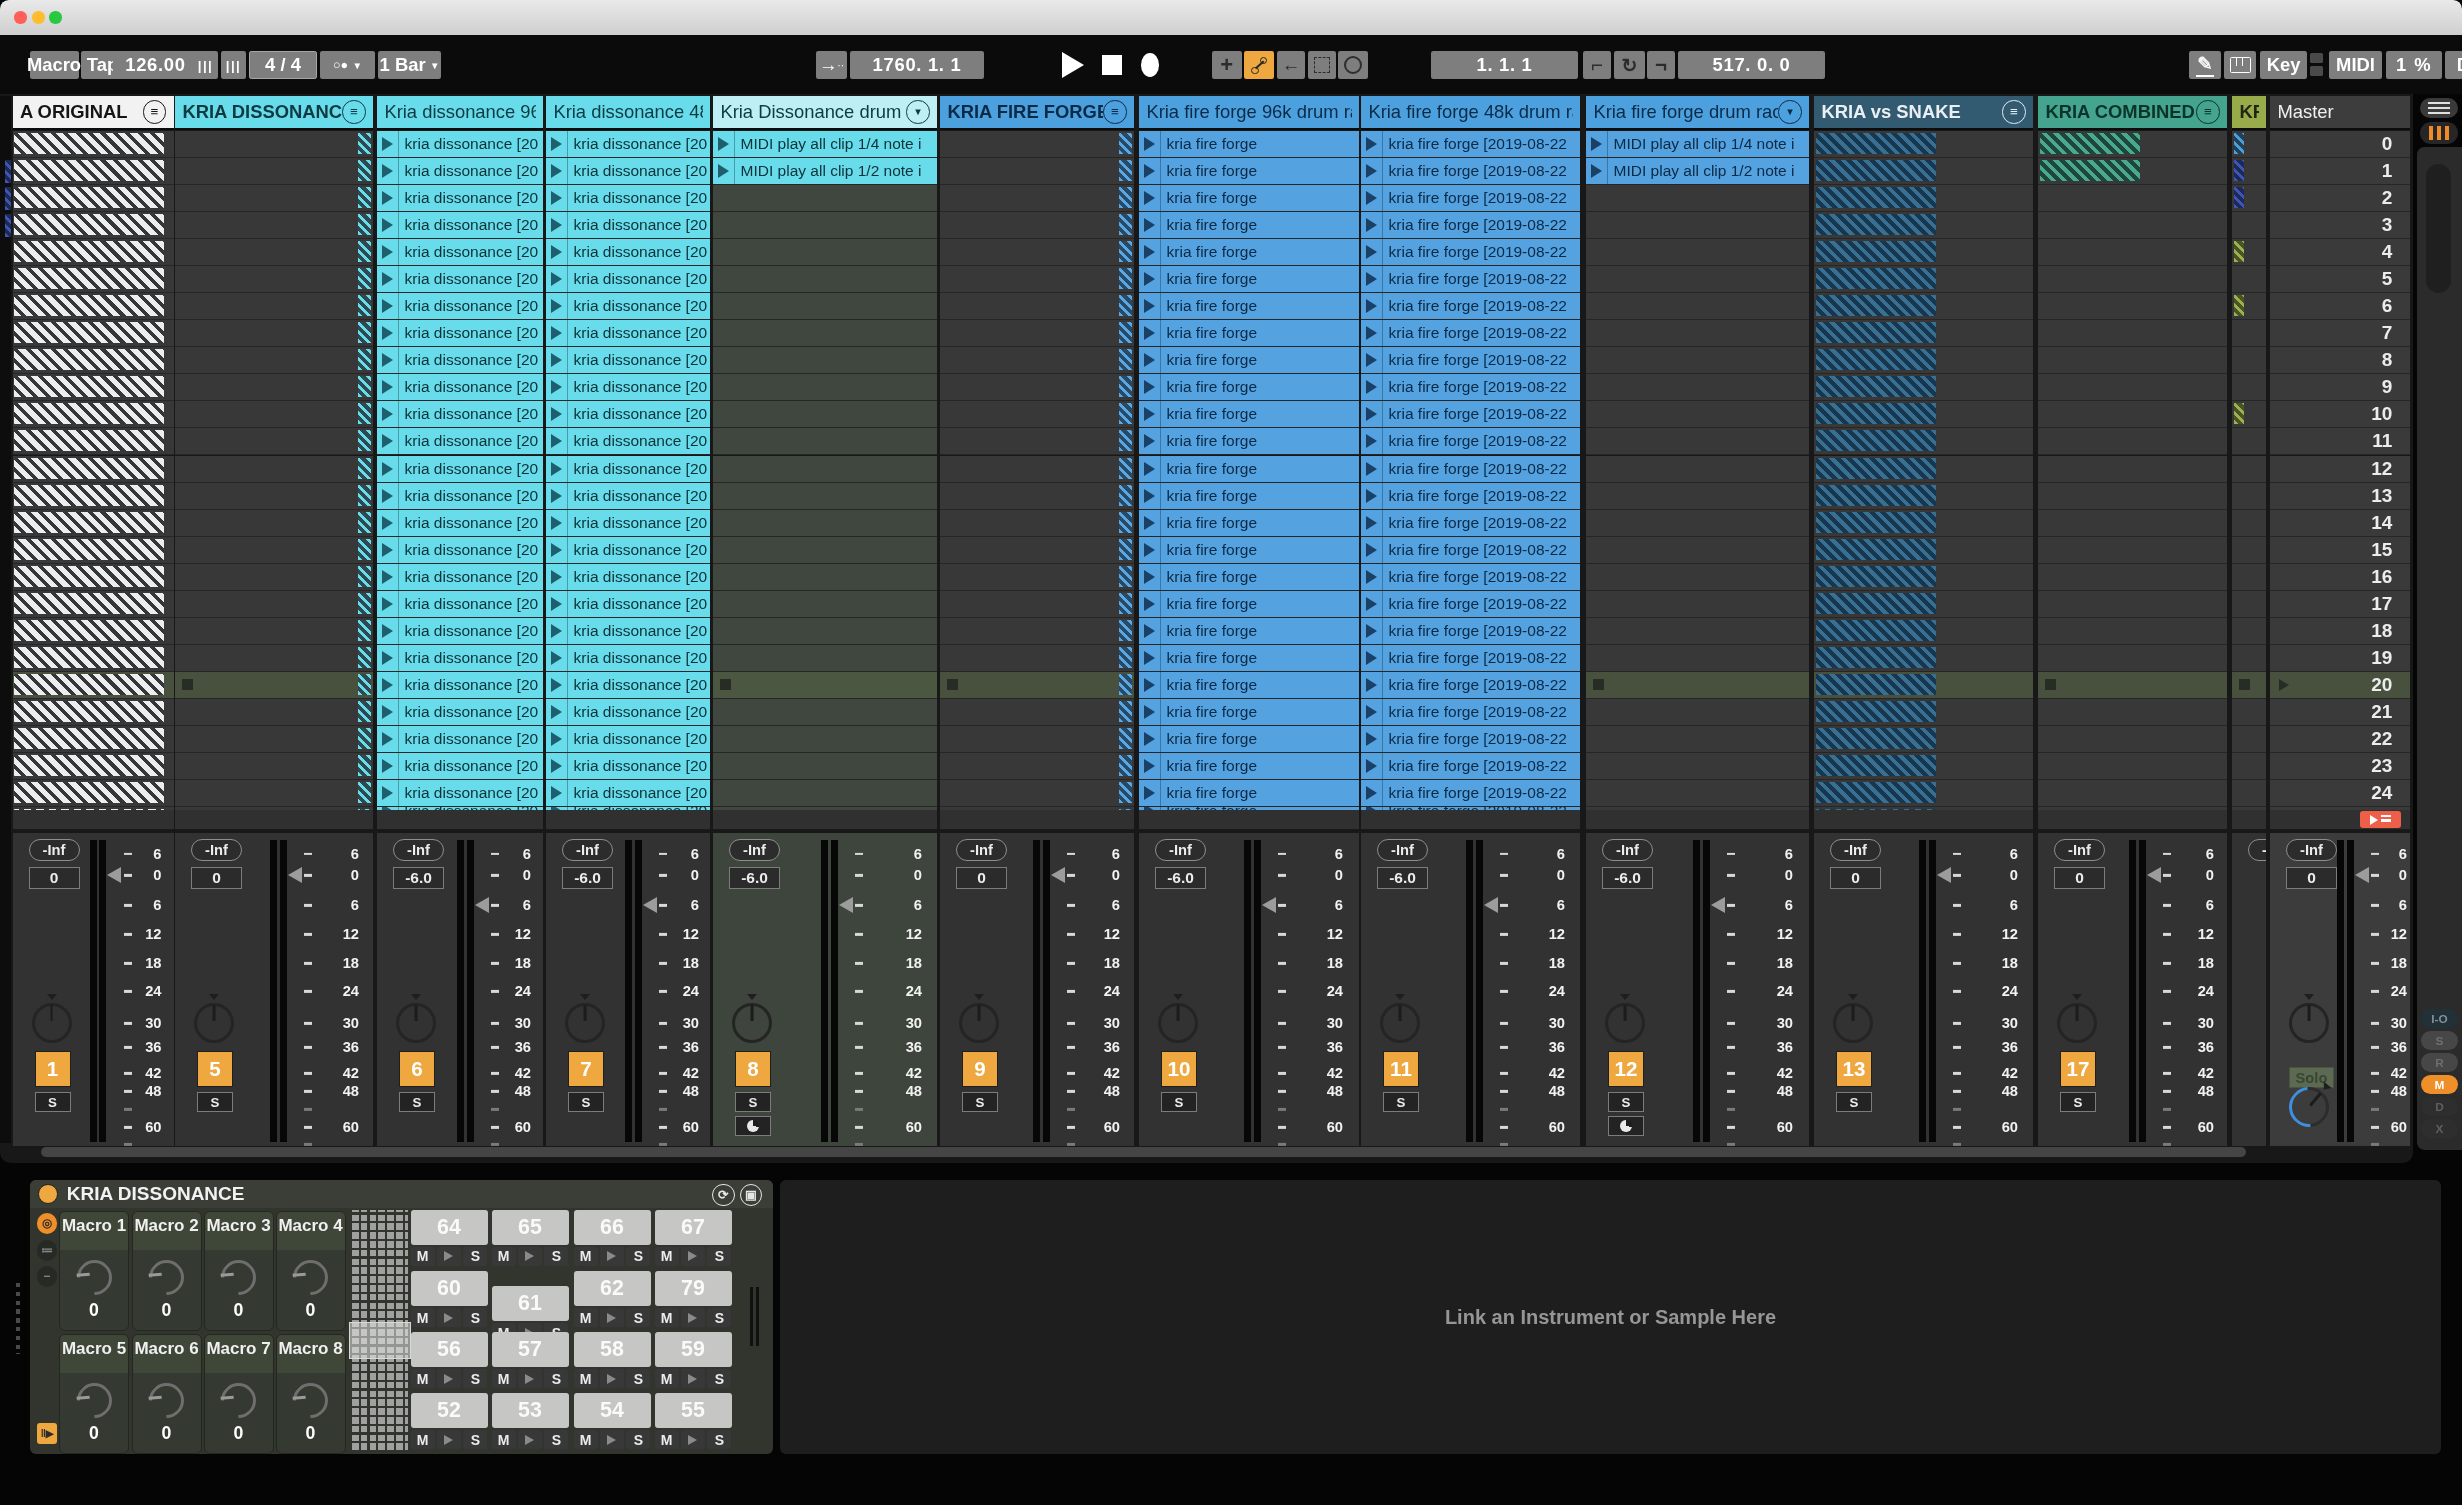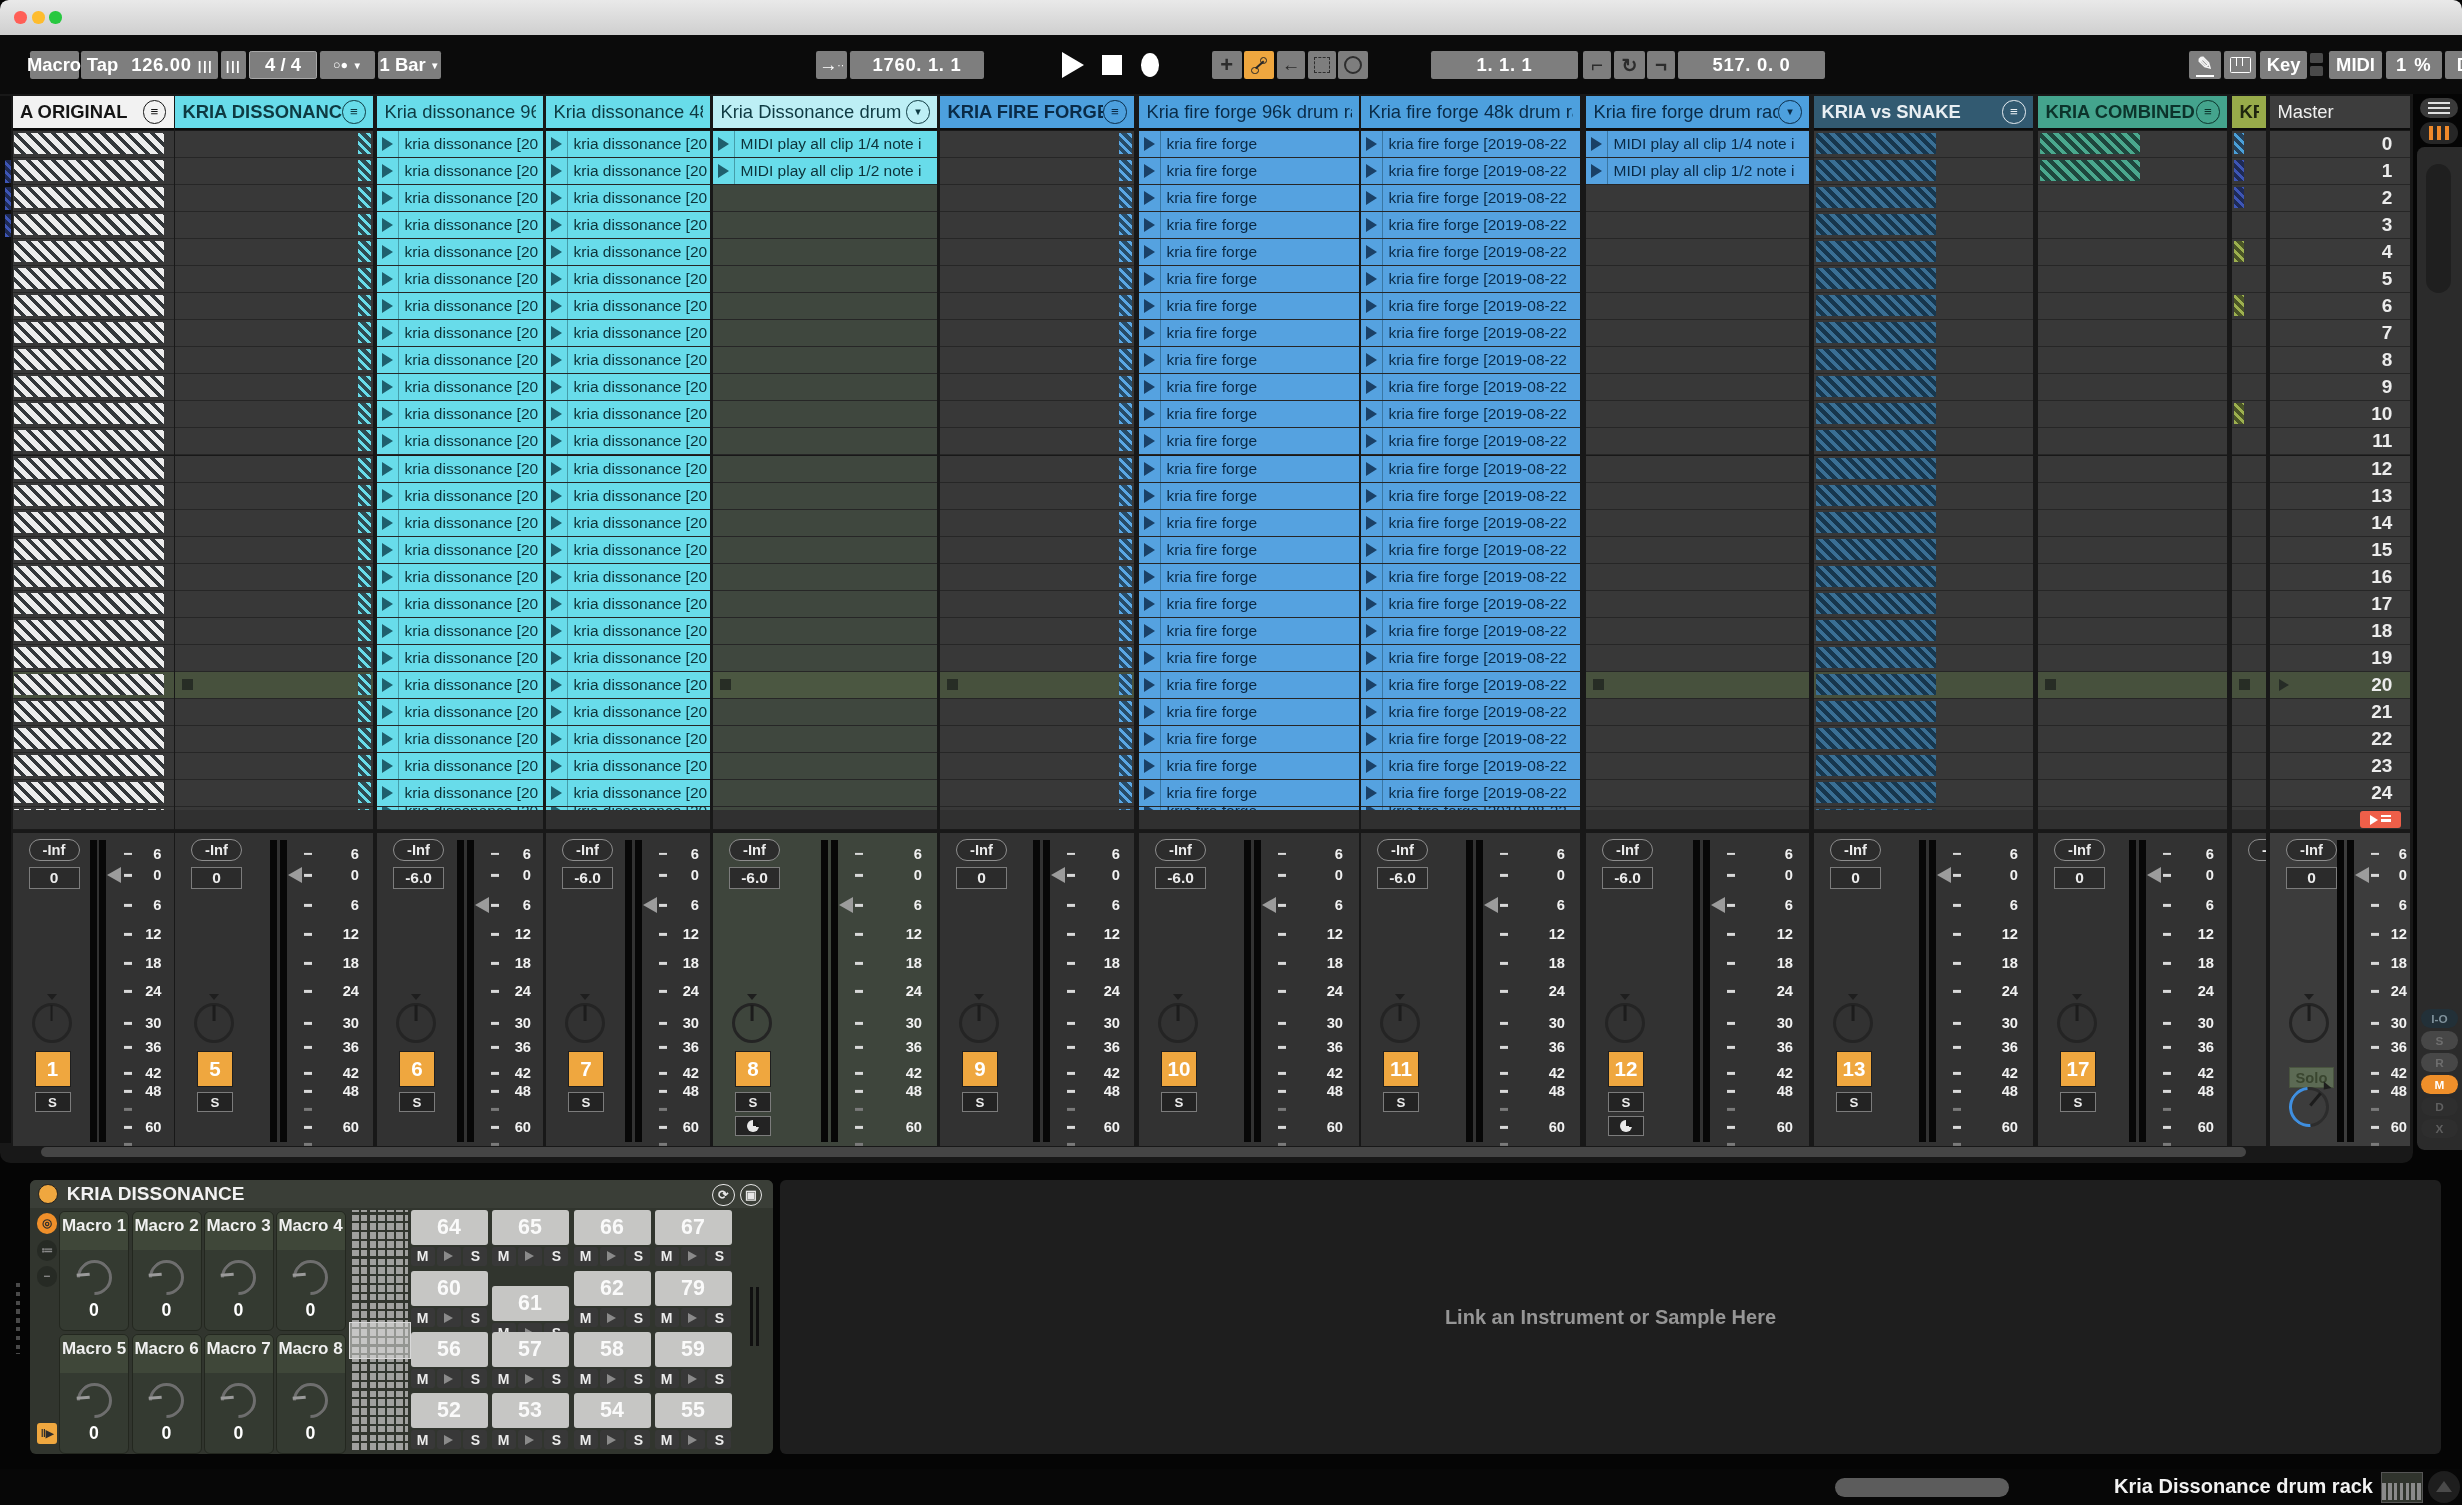--- a/index.html
+++ b/index.html
@@ -140,21 +140,21 @@
 
   <div class="titlebar">
     <span class="tl" style="left:14px;background:#ff5f57;"></span>
     <span class="tl" style="left:32px;background:#febc2e;"></span>
     <span class="tl" style="left:49px;background:#28c840;"></span>
   </div>
 
   <div class="toolbar">
     <div class="tbtn" style="left:29.5px;width:49px;">Macro</div>
     <div class="tbtn" style="left:81px;width:43px;">Tap</div>
-    <div class="tbtn tbox" style="left:119px;width:85px;">126.00</div>
+    <div class="tbtn tbox" style="left:113px;width:85px;">126.00</div>
     <div class="tbtn" style="left:193px;width:25px;font-size:13.3px;letter-spacing:1.5px;">|||</div>
     <div class="tbtn" style="left:221px;width:25px;font-size:13.3px;letter-spacing:1.5px;">|||</div>
     <div class="tbtn" style="left:249px;width:68px;border:1.5px solid #a6a6a6;">4 / 4</div>
     <div class="tbtn" style="left:320px;width:55px;">
         <span style="font-size:12.5px;">○●</span>
         <span class="caret">▼</span>
       </div>
     <div class="tbtn" style="left:378px;width:63px;">
         <span>1 Bar</span>
         <span class="caret">▼</span>
@@ -2399,23 +2399,15 @@
           </div>
         </div>
       <div style="position:absolute;left:720px;top:107px;width:3.7px;height:59px;background:#101010;"></div>
       <div style="position:absolute;left:726px;top:107px;width:3.7px;height:59px;background:#101010;"></div>
     </div>
     <div class="dropzone">
       <span>Link an Instrument or Sample Here</span>
     </div>
   </div>
 
-  <div class="statusbar">
-    <div class="ssb"></div>
-    <div class="sdev">Kria Dissonance drum rack</div>
-    <div class="sthumb"></div>
-    <div class="sbadge">
-        <span class="t"></span>
-      </div>
-  </div>
 
 </div>
 
 
 </body></html>

